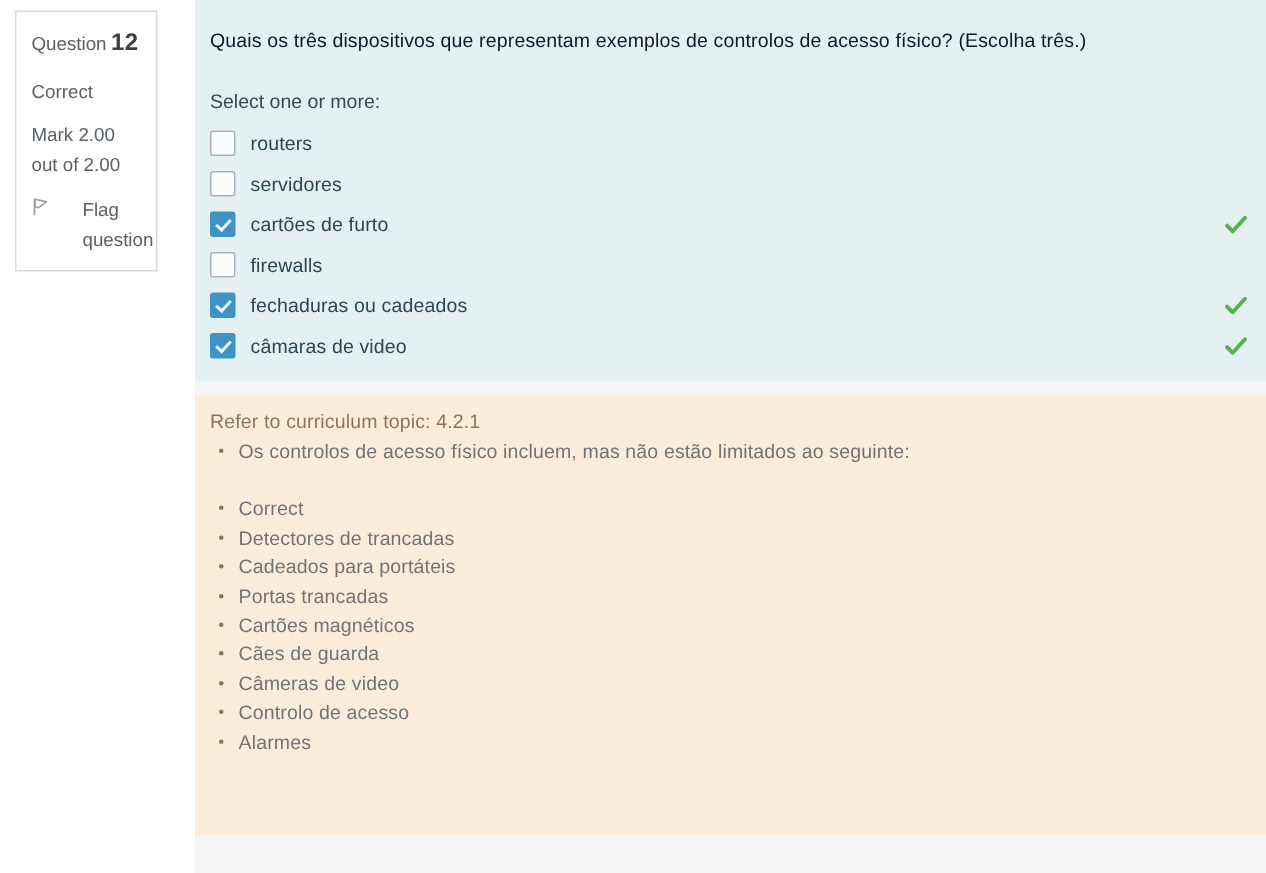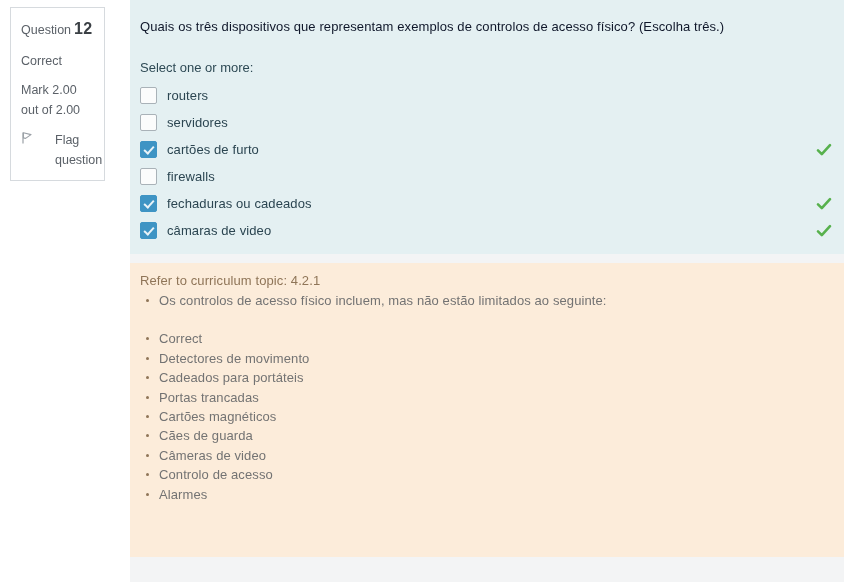--- a/index.html
+++ b/index.html
@@ -289,21 +289,21 @@
   </div>
 
   <div class="divider-strip"></div>
 
   <div class="feedback-panel">
     <div class="fb-topic">Refer to curriculum topic: 4.2.1</div>
     <ul class="fb-list" id="feedback-list">
         <li class="fb-li">Os controlos de acesso físico incluem, mas não estão limitados ao seguinte:</li>
         <li class="fb-li nobullet fb-spacer">&nbsp;</li>
         <li class="fb-li">Correct</li>
-        <li class="fb-li">Detectores de movimento</li>
+        <li class="fb-li">Detectores de trancadas</li>
         <li class="fb-li">Cadeados para portáteis</li>
         <li class="fb-li">Portas trancadas</li>
         <li class="fb-li">Cartões magnéticos</li>
         <li class="fb-li">Cães de guarda</li>
         <li class="fb-li">Câmeras de video</li>
         <li class="fb-li">Controlo de acesso</li>
         <li class="fb-li">Alarmes</li>
       </ul>
   </div>
 

